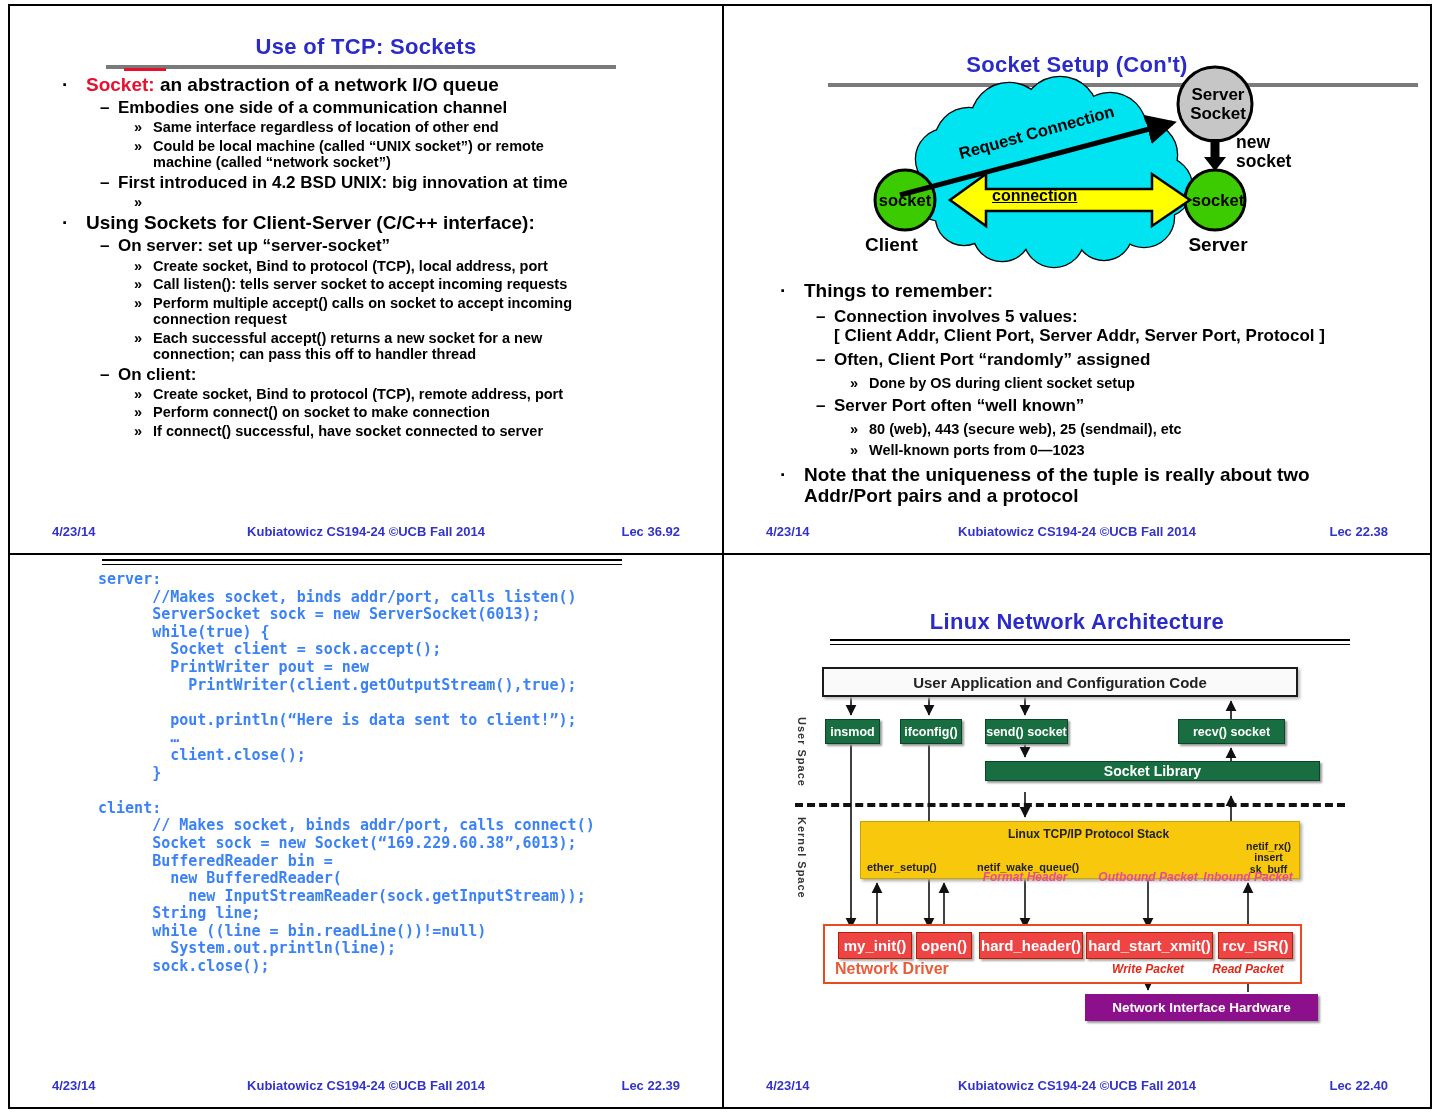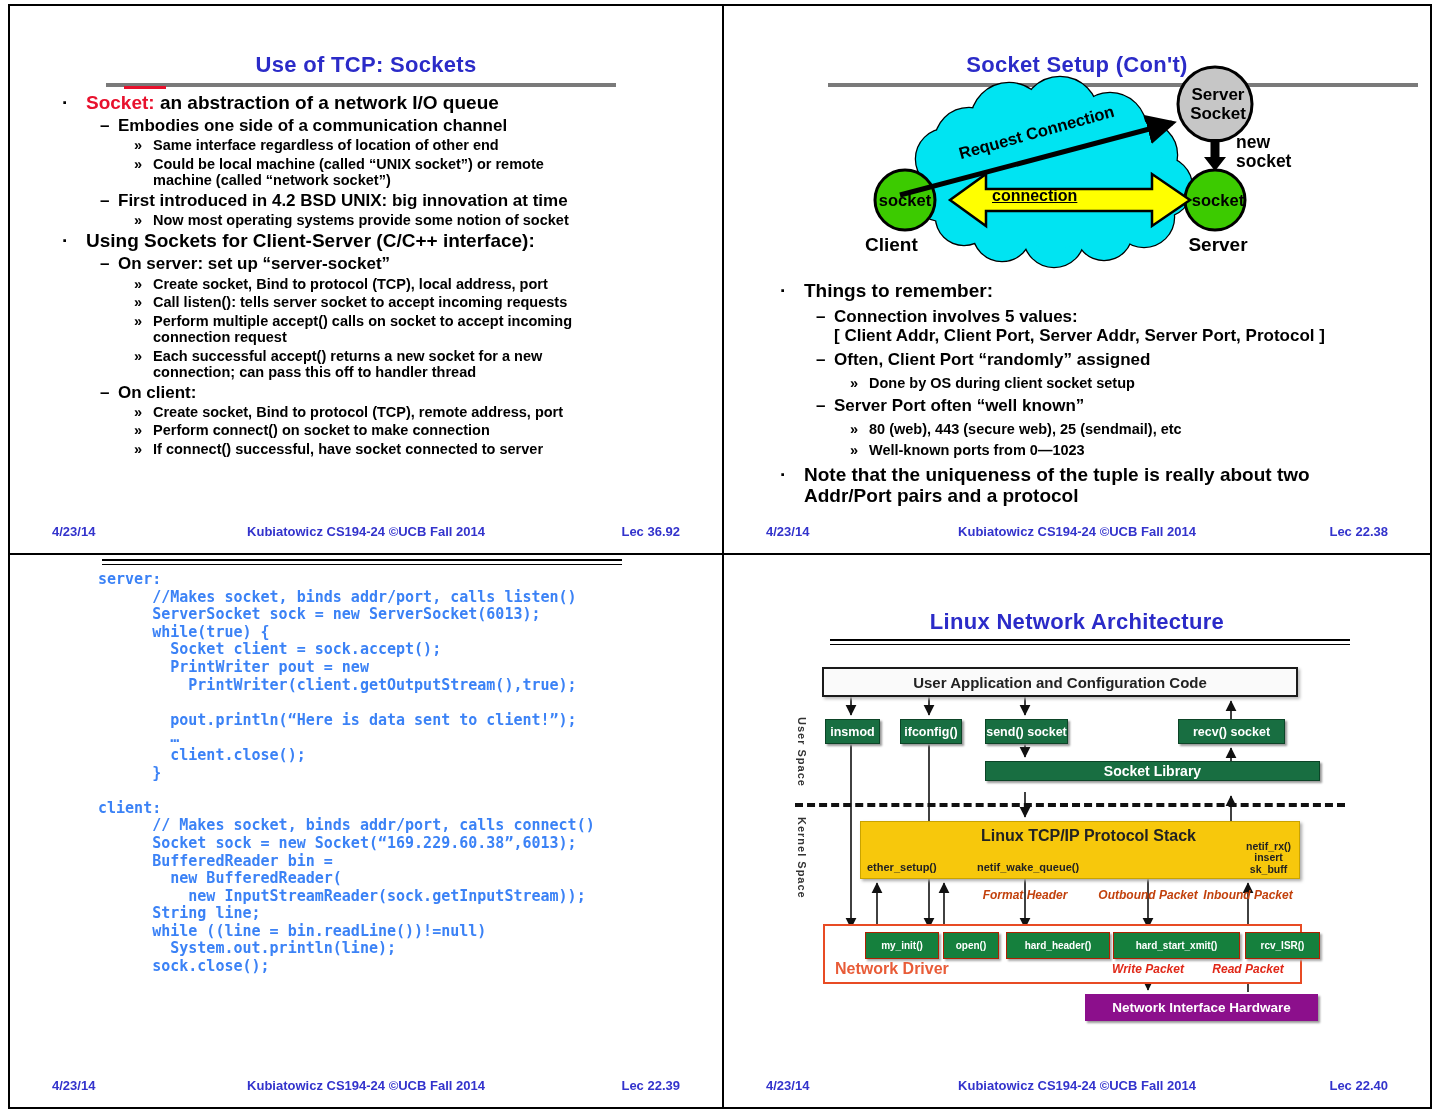--- a/index.html
+++ b/index.html
@@ -3,21 +3,21 @@
 <meta charset="utf-8">
 <style>
   html,body{margin:0;padding:0;background:#fff;}
   .viewport{position:relative;width:1440px;height:1113px;background:#fff;
     font-family:"Liberation Sans",sans-serif;font-weight:bold;color:#000;}
   .page{position:absolute;left:8px;top:4px;width:1420px;height:1101px;
     border:2px solid #000;background:#000;
     display:grid;grid-template-columns:712px 1fr;grid-template-rows:547px 1fr;gap:2px;}
   .slide{position:relative;background:#fff;overflow:hidden;}
   .slide-title{text-align:center;font-size:22px;color:#2B2BC8;letter-spacing:.3px;}
-  .s1 .slide-title{margin-top:46px;}
+  .s1 .slide-title{margin-top:28px;}
   .s2 .slide-title{margin-top:46px;}
   .s3 .slide-title{margin-top:56px;}
   .s4 .slide-title{margin-top:54px;}
   .rule-gray{height:4px;background:#7a7a7a;margin:5px 106px 4px 96px;position:relative;}
   .s2 .rule-gray{margin:5px 12px 0 104px;}
   .red-tick{position:absolute;left:18px;top:3px;width:42px;height:3px;background:#E8112D;}
   .rule-double{height:3px;border-top:2px solid #000;border-bottom:1px solid #000;}
   .s3 .rule-double{margin:4px 100px 2px 92px;}
   .s4 .rule-double{margin:4px 80px 2px 106px;}
 
@@ -71,32 +71,32 @@
   .g-ifconfig{left:116px;top:64px;width:62px;}
   .g-send{left:201px;top:64px;width:83px;}
   .g-recv{left:394px;top:64px;width:107px;}
   .g-socklib{left:201px;top:106px;width:335px;height:20px;font-size:14px;}
   .vlabel{position:absolute;writing-mode:vertical-rl;font-size:11px;color:#333;letter-spacing:1px;}
   .v-user{left:12px;top:62px;height:86px;}
   .v-kernel{left:12px;top:162px;height:92px;}
   .dashed{position:absolute;left:11px;top:148px;width:550px;border-top:4px dashed #111;}
   .stack-box{left:76px;top:166px;width:440px;height:58px;background:#F7C80C;border:1px solid #c9a300;
     box-shadow:2px 2px 3px #aaa;color:#222;}
-  .stack-title{text-align:center;font-size:16px;margin-top:5px;padding-left:17px;}
+  .stack-title{text-align:center;font-size:12px;margin-top:5px;padding-left:17px;}
   .stack-lbl{position:absolute;font-size:11px;color:#222;}
   .st-ether{left:6px;bottom:5px;}
   .st-wake{left:116px;bottom:5px;}
   .st-rx{right:8px;bottom:3px;text-align:center;line-height:11.5px;white-space:pre-line;font-size:10.5px;}
-  .midlbl{position:absolute;top:233px;font-size:12px;font-style:italic;color:#c2410c;white-space:nowrap;}
+  .midlbl{position:absolute;top:215px;font-size:12px;font-style:italic;color:#ec4899;white-space:nowrap;}
   .m-format{left:241px;transform:translateX(-50%);}
   .m-out{left:364px;transform:translateX(-50%);}
   .m-in{left:464px;transform:translateX(-50%);}
   .driver-box{left:39px;top:269px;width:479px;height:60px;border:2px solid #E84B24;background:#fff;}
-  .rbox{position:absolute;background:#15803d;color:#fff;font-size:10px;height:25px;top:277px;
-    display:flex;align-items:center;justify-content:center;border:1px solid #b02000;box-shadow:2px 2px 2px #aaa;margin-left:27px;}
+  .rbox{position:absolute;background:#ef4444;color:#fff;font-size:15px;height:25px;top:277px;
+    display:flex;align-items:center;justify-content:center;border:1px solid #b02000;box-shadow:2px 2px 2px #aaa;}
   .r-myinit{left:54px;width:72px;}
   .r-open{left:132px;width:54px;}
   .r-hardh{left:195px;width:102px;}
   .r-hardx{left:302px;width:125px;}
   .r-rcv{left:434px;width:73px;}
   .driver-lbl{position:absolute;left:51px;top:305px;font-size:16px;color:#E85C38;}
   .pkt-lbl{position:absolute;top:307px;font-size:12px;font-style:italic;color:#E02818;white-space:nowrap;}
   .p-write{left:364px;transform:translateX(-50%);}
   .p-read{left:464px;transform:translateX(-50%);}
   .hw-box{left:301px;top:339px;width:233px;height:27px;background:#8C0F8C;color:#fff;font-size:13.5px;
@@ -130,21 +130,20 @@
             <span class="b-marker">»</span>
             <span class="b-text">Could be local machine (called “UNIX socket”) or remote
 machine (called “network socket”)</span>
           </div>
           <div class="bullet l2">
             <span class="b-marker">–</span>
             <span class="b-text">First introduced in 4.2 BSD UNIX: big innovation at time</span>
           </div>
           <div class="bullet l3">
             <span class="b-marker">»</span>
-            <span class="b-text">Now most operating systems provide some notion of socket</span>
           </div>
           <div class="bullet l1">
             <span class="b-marker">·</span>
             <span class="b-text">Using Sockets for Client-Server (C/C++ interface):</span>
           </div>
           <div class="bullet l2">
             <span class="b-marker">–</span>
             <span class="b-text">On server: set up “server-socket”</span>
           </div>
           <div class="bullet l3">

